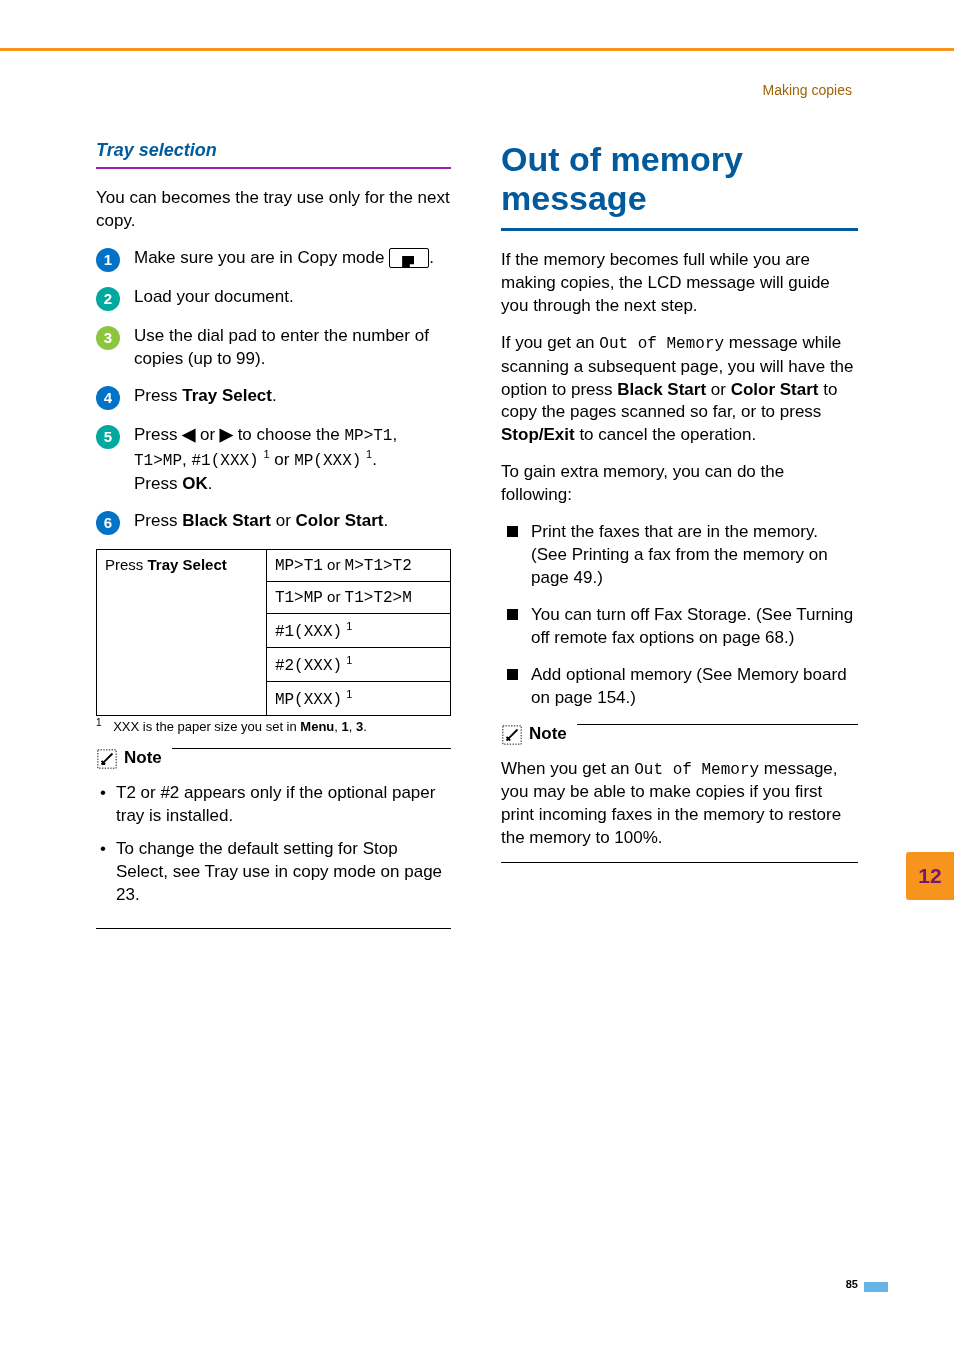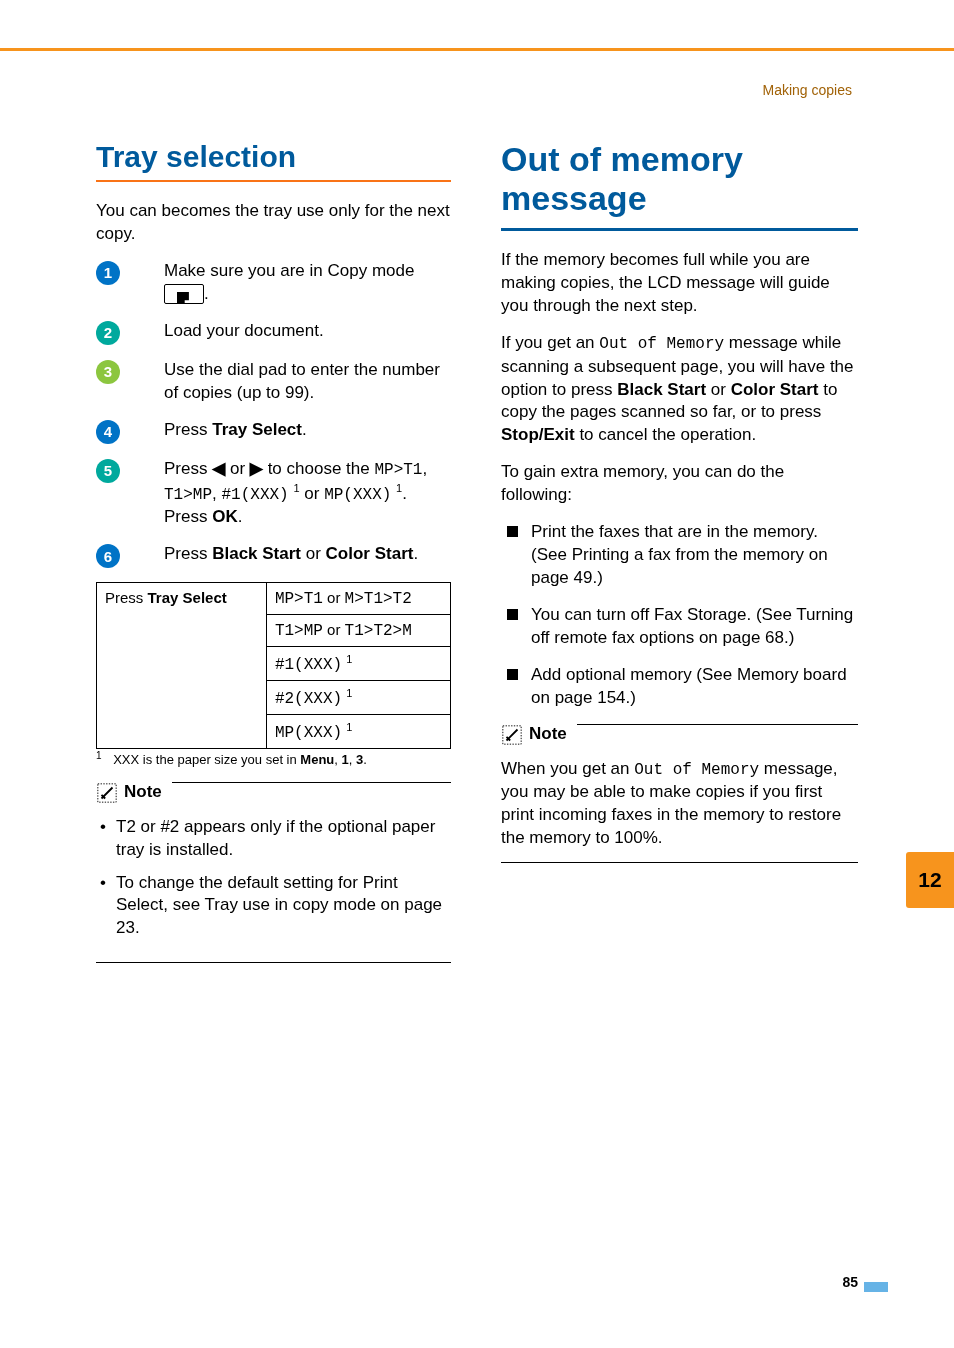--- a/index.html
+++ b/index.html
@@ -3,34 +3,34 @@
 <meta charset="utf-8">
 <style>
   * { box-sizing: border-box; margin: 0; padding: 0; }
   html, body { width: 954px; height: 1348px; font-family: Arial, Helvetica, sans-serif; color: #000; background: #fff; }
   .page { position: relative; width: 954px; height: 1348px; }
   .top-orange { position: absolute; top: 48px; left: 0; right: 0; height: 3px; background: #f7941d; }
   .running-head { position: absolute; top: 82px; right: 102px; font-size: 14px; color: #a16207; }
   .content { position: absolute; top: 140px; left: 96px; right: 96px; display: flex; gap: 50px; }
   .col { width: 355px; }
   .col-right { width: 357px; }
-  h2.section { font-size: 30px; font-weight: bold; color: #005a9c; border-bottom: 2px solid #f97316; padding-bottom: 6px; margin-bottom: 18px; }
+  h2.section { font-size: 18px; font-weight: bold; color: #005a9c; border-bottom: 2px solid #a21caf; padding-bottom: 6px; margin-bottom: 18px; font-style: italic; }
   h1.major { font-size: 34px; font-weight: bold; color: #005a9c; border-bottom: 3px solid #005a9c; padding-bottom: 10px; line-height: 1.15; margin-bottom: 18px; }
   h1.major .line2 { display: block; }
   .para { font-size: 17px; line-height: 1.35; margin-bottom: 14px; }
   .steps { margin-top: 8px; }
   .step { display: flex; align-items: flex-start; margin-bottom: 14px; }
   .bullet { flex: 0 0 24px; width: 24px; height: 24px; border-radius: 50%; color: #fff; font-weight: bold; font-size: 15px; display: inline-flex; align-items: center; justify-content: center; margin-right: 14px; margin-top: 1px; }
   .b1 { background: #0073c6; }
   .b2 { background: #00a99d; }
   .b3 { background: #8cc63f; }
   .b4 { background: #0073c6; }
   .b5 { background: #00a99d; }
   .b6 { background: #0073c6; }
-  .step-body { flex: 1; font-size: 17px; line-height: 1.35; margin-left: 30px; }
+  .step-body { flex: 1; font-size: 17px; line-height: 1.35; }
   .mono { font-family: "Courier New", Courier, monospace; font-size: 16px; }
   .bold { font-weight: bold; }
   .copy-icon { display: inline-block; width: 40px; height: 20px; border: 1px solid #000; border-radius: 2px; vertical-align: middle; position: relative; text-align: center; }
   .copy-icon::before { content: ""; display: inline-block; width: 14px; height: 12px; background: #000; clip-path: polygon(0 0, 85% 0, 85% 70%, 55% 70%, 55% 100%, 0 100%); vertical-align: middle; margin-top: 2px; }
   sup { font-size: 11px; vertical-align: super; }
   table.opts { border-collapse: collapse; width: 100%; margin-top: 14px; font-size: 15px; }
   table.opts td { border: 1px solid #000; padding: 6px 8px; vertical-align: top; }
   .footnote { font-size: 13px; line-height: 1.3; margin-bottom: 12px; }
   .footnote .fn-num { font-size: 10px; vertical-align: super; margin-right: 8px; }
   .note-box { margin-top: 4px; }
@@ -39,22 +39,22 @@
   .note-head .line { flex: 1; border-top: 1.5px solid #000; }
   .note-icon { width: 22px; height: 22px; margin-right: 6px; }
   .note-body { font-size: 17px; line-height: 1.35; padding-bottom: 12px; border-bottom: 1.5px solid #000; }
   .note-body ul { list-style: none; padding-left: 4px; }
   .note-body ul li { position: relative; padding-left: 16px; margin-bottom: 10px; }
   .note-body ul li::before { content: "•"; position: absolute; left: 0; top: 0; }
   .italic { }
   .square-list { list-style: none; padding-left: 6px; margin-top: 4px; }
   .square-list li { position: relative; padding-left: 24px; font-size: 17px; line-height: 1.35; margin-bottom: 14px; }
   .square-list li::before { content: ""; position: absolute; left: 0; top: 5px; width: 11px; height: 11px; background: #000; }
-  .page-tab { position: absolute; right: 0; top: 852px; width: 48px; height: 56px; background: #f7941d; color: #000000; font-size: 21px; font-weight: bold; display: flex; align-items: center; justify-content: center; border-radius: 3px 0 0 3px; }
-  .page-num { position: absolute; bottom: 58px; right: 96px; font-size: 14px; font-weight: bold; }
+  .page-tab { position: absolute; right: 0; top: 852px; width: 48px; height: 48px; background: #f7941d; color: #701a75; font-size: 21px; font-weight: bold; display: flex; align-items: center; justify-content: center; border-radius: 3px 0 0 3px; }
+  .page-num { position: absolute; bottom: 58px; right: 96px; font-size: 11px; font-weight: bold; }
   .page-num-bar { position: absolute; bottom: 56px; right: 66px; width: 24px; height: 10px; background: #66b3e6; }
   .arrow { display: inline-block; font-family: Arial; }
 </style>
 </head>
 <body>
 
 <div class="page">
   <div class="top-orange"></div>
   <div class="running-head">Making copies</div>
 
@@ -140,21 +140,21 @@
               <rect x="2" y="2" width="20" height="20" fill="none" stroke="#000" stroke-width="1" stroke-dasharray="1.5,1.5"></rect>
               <path d="M6 14 L10 18 M6 18 L18 6" stroke="#000" stroke-width="2" fill="none"></path>
             </svg>
           <span class="label">Note</span>
           <span class="line"></span>
         </div>
         <div class="note-body">
           <ul>
             <li>T2 or #2 appears only if the optional paper tray is installed.</li>
             <li>
-              <span>To change the default setting for Print Select, see </span><span class="italic">Tray use in copy mode</span><span> on page 23.</span>
+              <span>To change the default setting for Stop Select, see </span><span class="italic">Tray use in copy mode</span><span> on page 23.</span>
             </li>
           </ul>
         </div>
       </div>
     </div>
 
     <div class="col-right">
       <h1 class="major">
         <span>Out of memory</span>
         <span class="line2">message</span>

